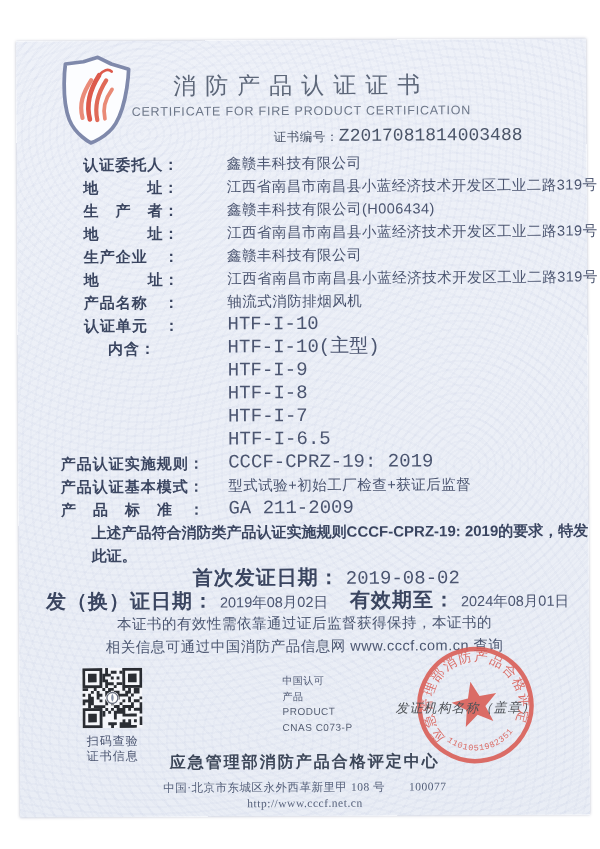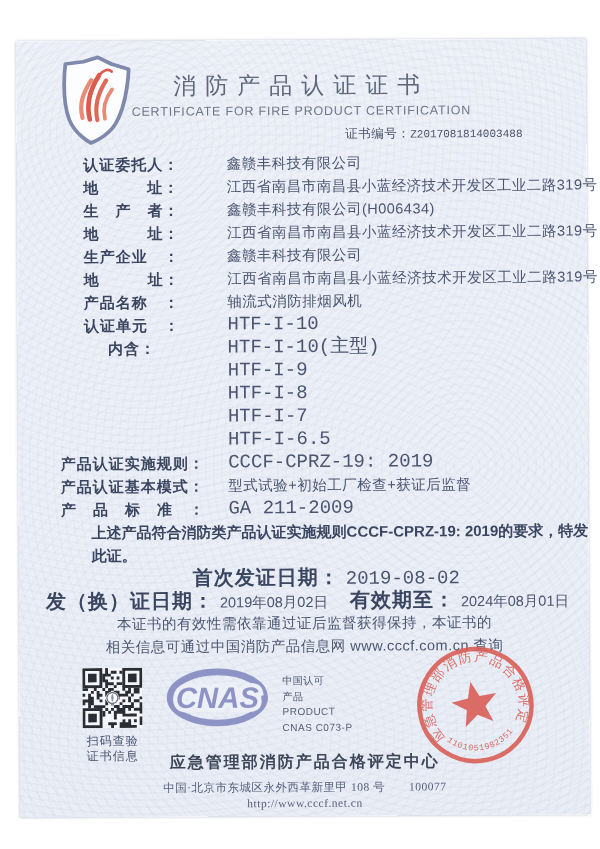--- a/index.html
+++ b/index.html
@@ -25,21 +25,21 @@
     font-size:23px;letter-spacing:9px;color:#5d6779;font-weight:500;
   }
   .subtitle{
     position:absolute;left:0;right:0;top:64px;text-align:center;
     font-size:12.5px;letter-spacing:0.8px;color:#6d7789;
   }
   .certno{
     position:absolute;right:64px;top:86px;font-size:12.5px;color:#4a5468;
     font-family:"Liberation Serif","DejaVu Serif",serif;letter-spacing:0.5px;
   }
-  .certno .mono{font-size:11px;}
+  .certno .mono{font-size:18px;}
   .content{position:absolute;left:27px;right:26px;top:112px;font-size:14.5px;}
   .row{height:23px;line-height:23px;white-space:nowrap;}
   .lbl{
     display:inline-block;width:175px;text-align:center;font-weight:bold;
     color:#3a4560;letter-spacing:1px;font-size:15px;vertical-align:top;
   }
   .val{margin-left:8px;color:#4b5570;letter-spacing:0.5px;}
   .mono{font-family:"Liberation Mono","DejaVu Sans Mono",monospace;font-size:19px;letter-spacing:0;}
   .statement{padding-left:46px;height:23px;line-height:23px;font-weight:600;color:#3a4560;white-space:nowrap;font-size:15px;}
   .d-first{padding-left:147px;height:23px;line-height:23px;white-space:nowrap;}
@@ -159,26 +159,20 @@
       <circle cx="27.3" cy="27.3" r="6" fill="#ffffff"></circle>
       <circle cx="27.3" cy="27.3" r="5" fill="none" stroke="#6a7080" stroke-width="1.2"></circle>
       <path d="M27.3,23.5 C25.6,26 25.9,28.6 27.3,30.8 C28.7,28.6 29,26 27.3,23.5 Z" fill="#8a93a8"></path>
     </svg>
     <div class="qr-caption">
       <div>扫码查验</div>
       <div>证书信息</div>
     </div>
   </div>
 
-  <div class="cnas">
-    <svg width="104" height="62" viewBox="0 0 110 64">
-      <ellipse cx="55" cy="32" rx="50" ry="27" fill="none" stroke="#8e93c5" stroke-width="7"></ellipse>
-      <text x="55" y="43" text-anchor="middle" font-size="31" font-weight="bold" font-style="italic" font-family="Liberation Sans, sans-serif" fill="#8e93c5" paint-order="stroke" stroke="#edf0f7" stroke-width="9">CNAS</text>
-    </svg>
-  </div>
 
   <div class="accred">
     <div>中国认可</div>
     <div>产品</div>
     <div class="lat">PRODUCT</div>
     <div class="lat">CNAS C073-P</div>
   </div>
 
   <div class="seal-wrap">
     <svg width="124" height="124" viewBox="0 0 124 124">
@@ -192,18 +186,19 @@
         <text font-size="13" fill="#d95a52" font-family="Liberation Sans, sans-serif" letter-spacing="1">
           <textPath href="#sealTextArc" startOffset="0" textLength="222" lengthAdjust="spacing">应急管理部消防产品合格评定中心</textPath>
         </text>
         <text font-size="8.5" fill="#d95a52" font-family="Liberation Mono, monospace">
           <textPath href="#sealNumArc" startOffset="4" textLength="74" lengthAdjust="spacing">1101051982351</textPath>
         </text>
       </g>
     </svg>
   </div>
 
+  <div class="issuer-label">发证机构名称（盖章）</div>
 
   <div class="org-name">应急管理部消防产品合格评定中心</div>
   <div class="addr">中国·北京市东城区永外西革新里甲 108 号　　100077</div>
   <div class="site">http://www.cccf.net.cn</div>
 
 </div>
 
 </body></html>

